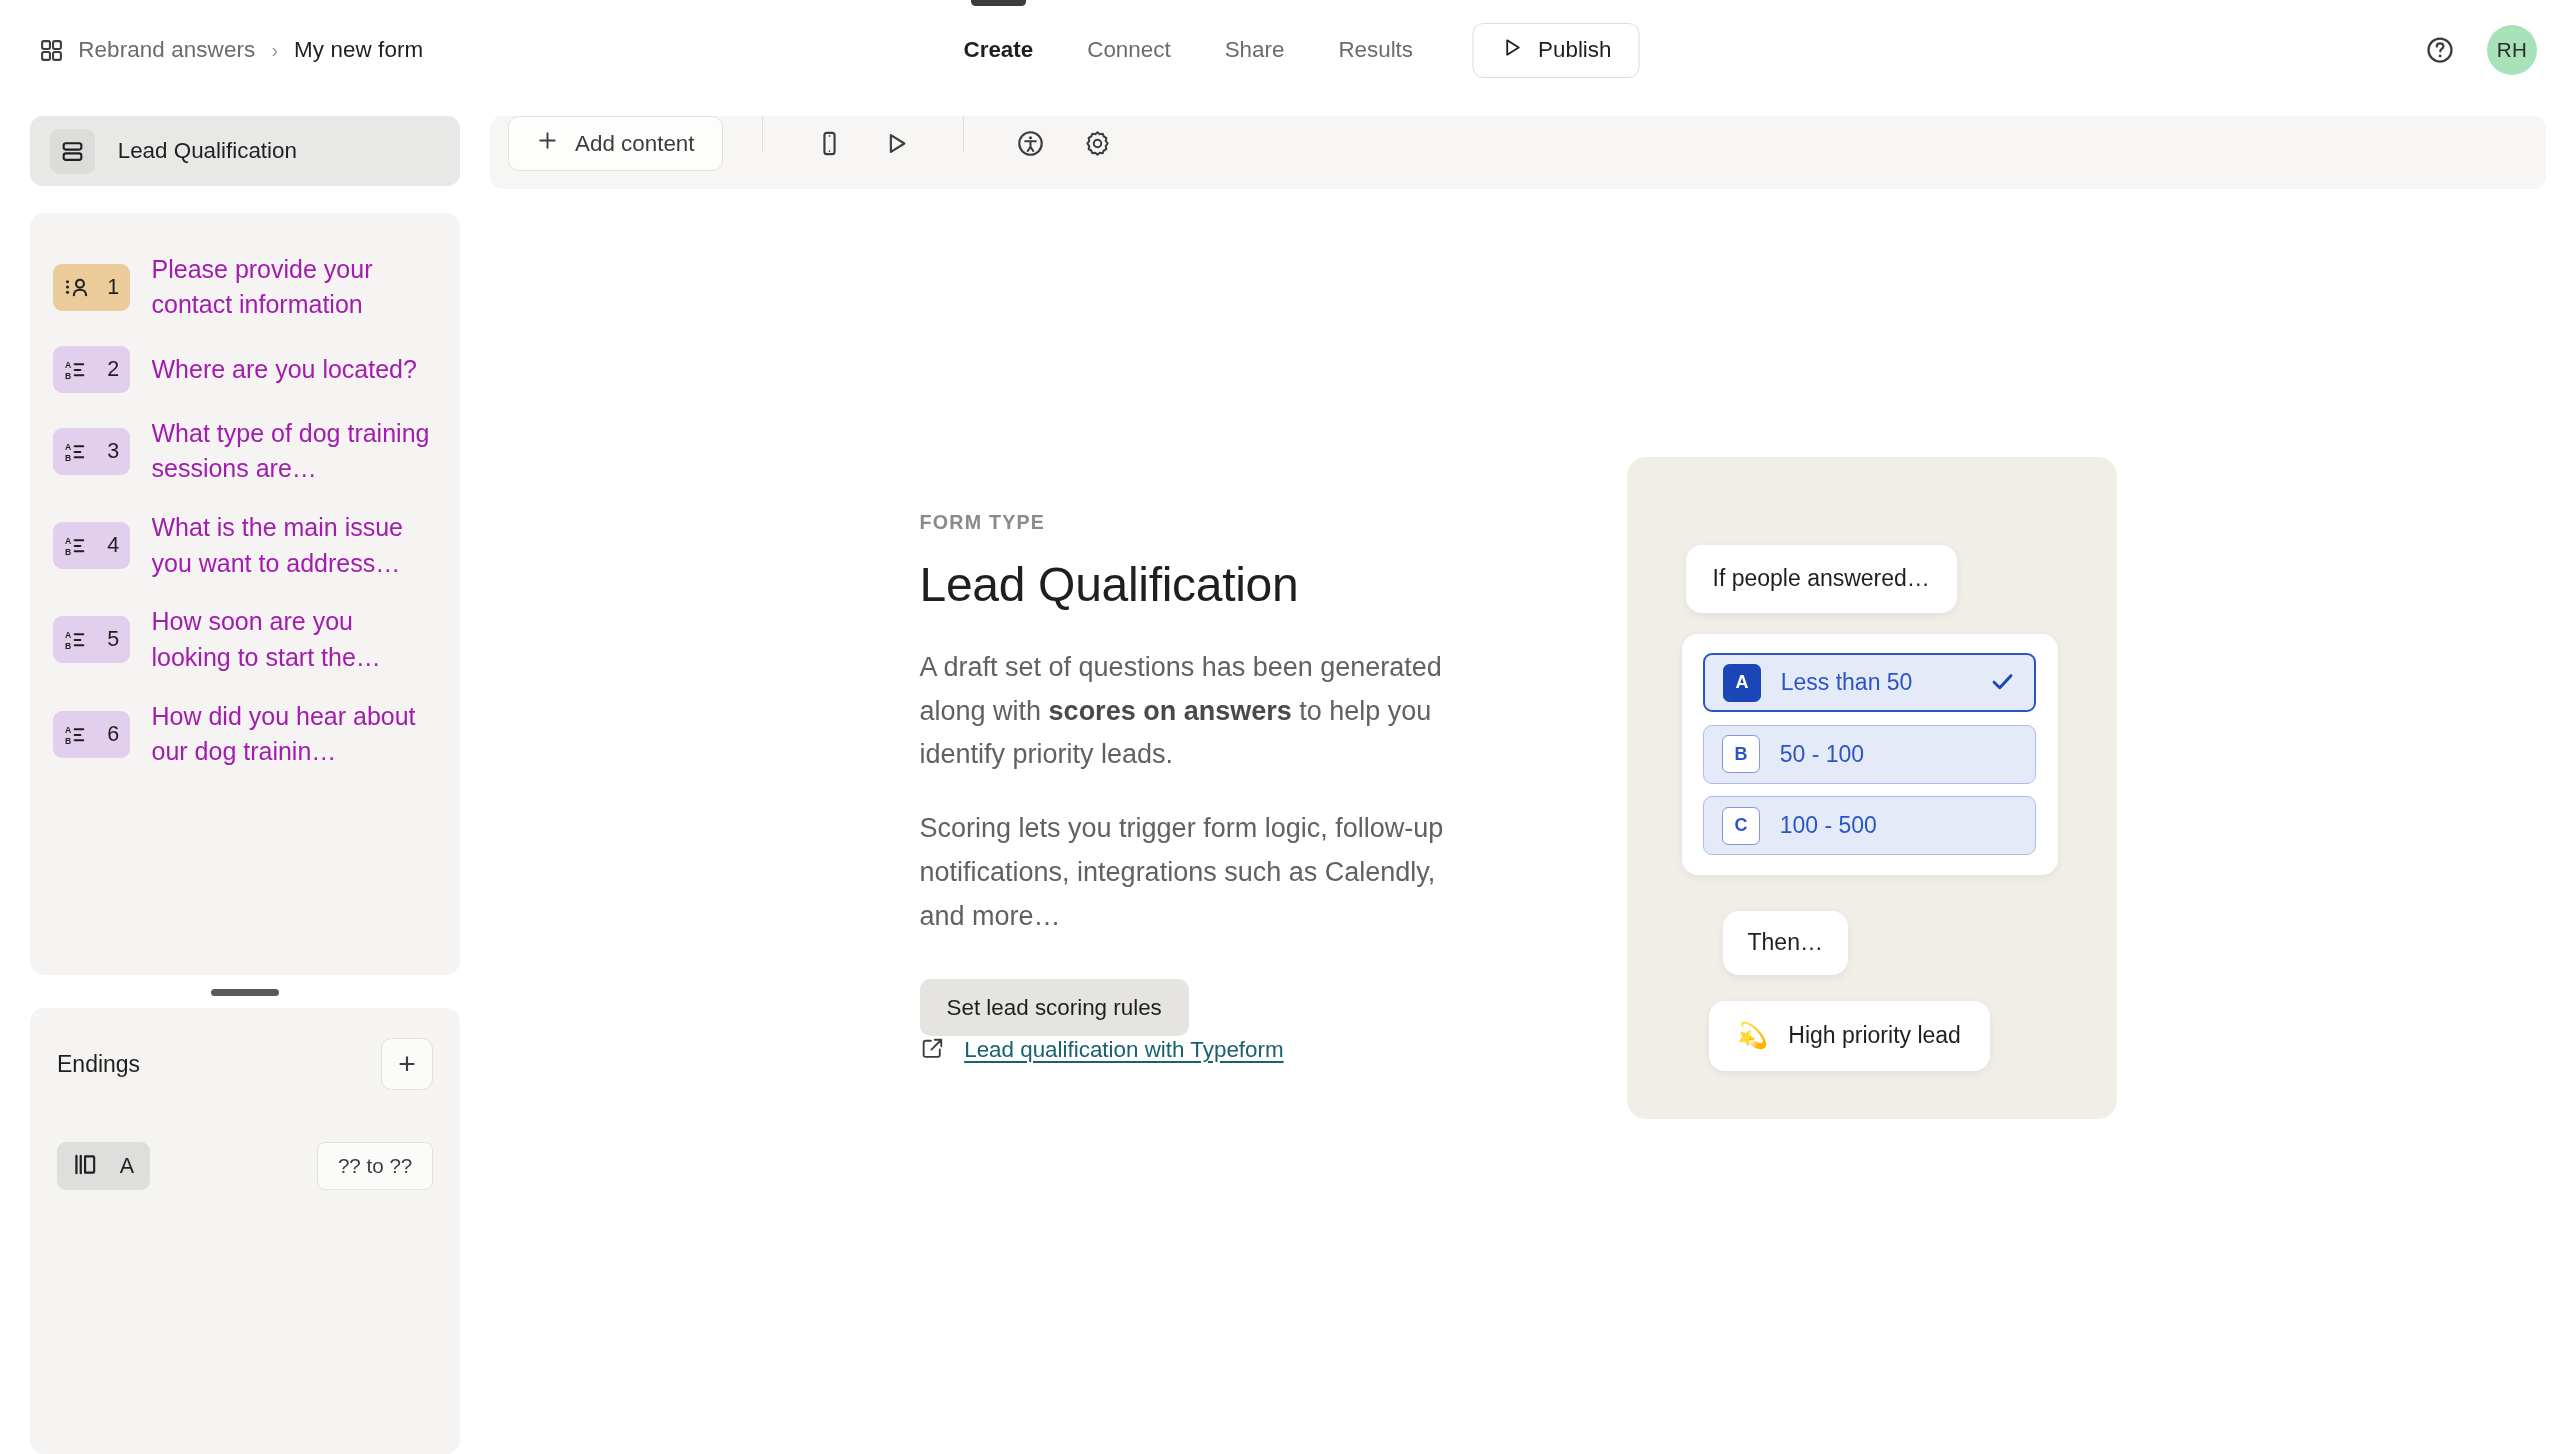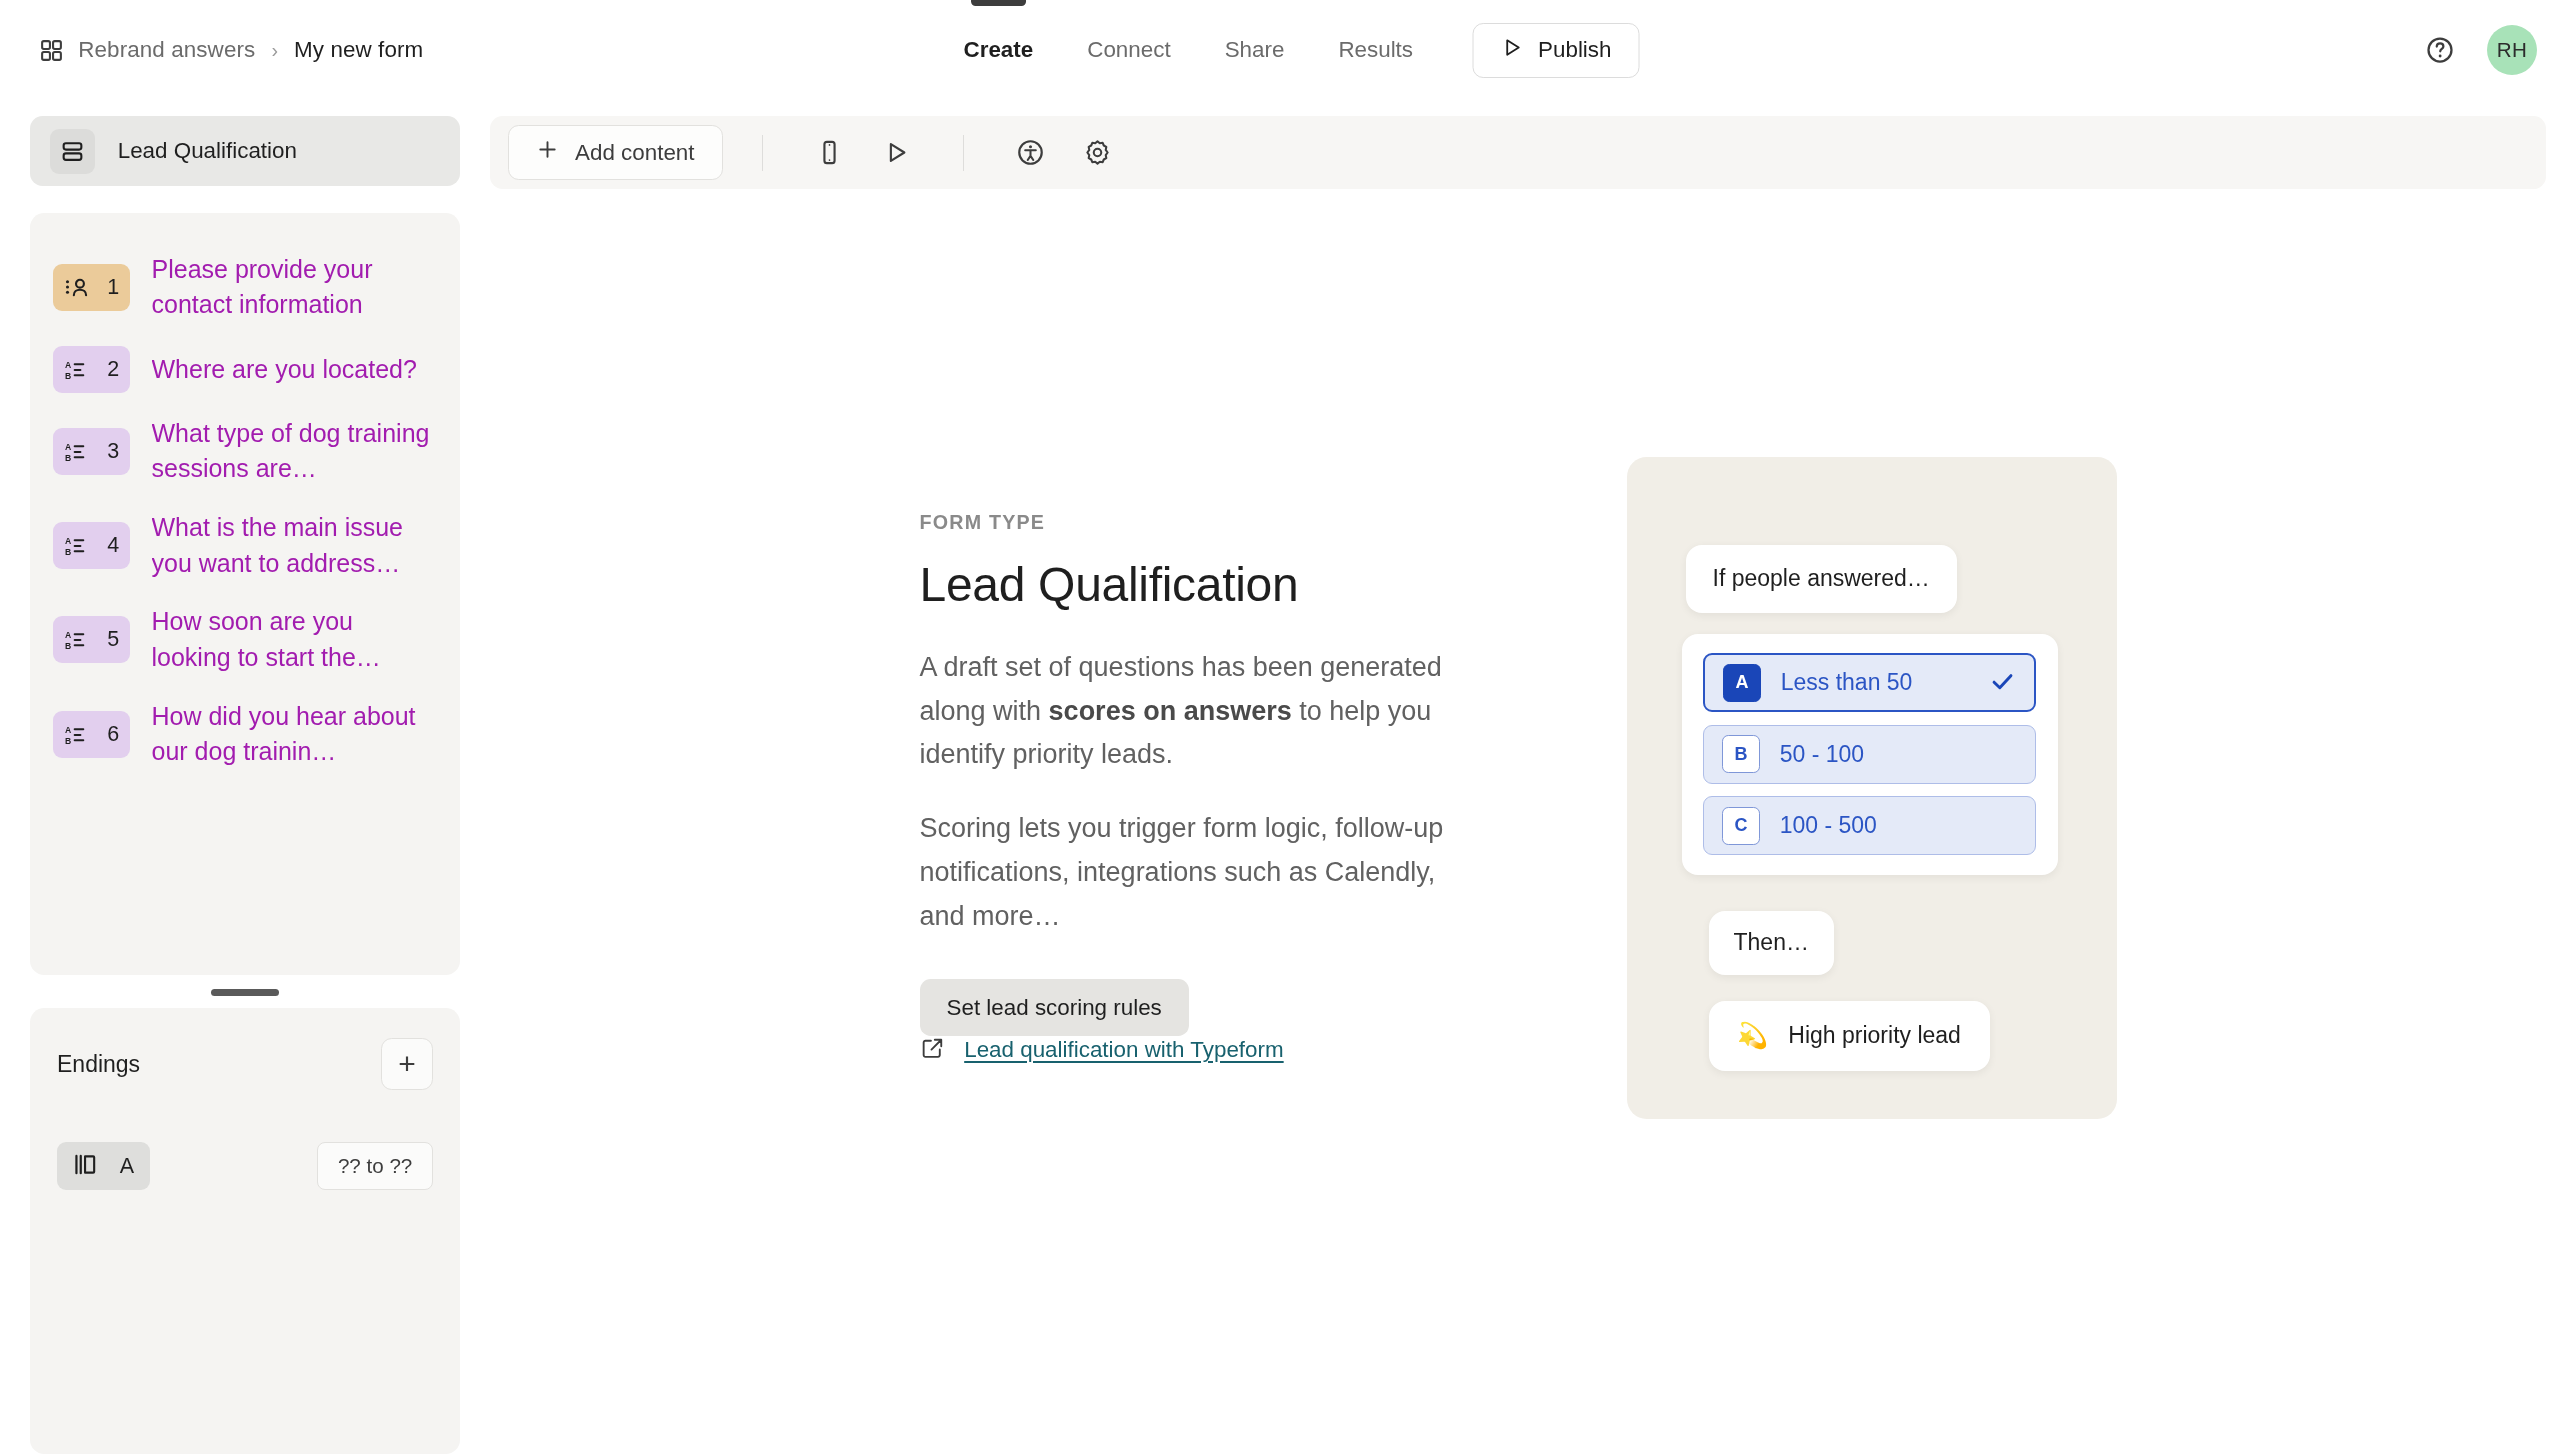--- a/index.html
+++ b/index.html
@@ -151,21 +151,21 @@
     height: 48px; padding: 0 19.7px; border-radius: 8px;
     border: 1.3px solid #e2e1de; background: #fbfbfa;
     display: flex; align-items: center;
     font-size: 20.6px; color: #3d3d3d; cursor: pointer;
   }
 
   
   .main { flex: 1; padding: 16px 30px 0 0; display: flex; flex-direction: column; }
   .toolbar {
     height: 73px; background: #f7f6f4; border-radius: 12.5px;
-    display: flex; align-items: center; gap: 12px; padding: 0 18px;
+    display: flex; gap: 12px; padding: 0 18px;
   }
   .add-content-btn {
     display: flex; align-items: center; gap: 16px;
     height: 55px; padding: 0 27px;
     border: 1.3px solid #e2e1de; border-radius: 10.7px;
     background: #fdfdfc; cursor: pointer;
     font-size: 22.4px; color: #3d3d3d;
   }
   .tb-divider { width: 1.3px; height: 36px; background: #dedddb; margin: 0 27px; }
   .tb-icon {
@@ -252,21 +252,21 @@
     display: flex; align-items: center; justify-content: center;
     flex: 0 0 auto;
   }
   .opt-row.selected .opt-key {
     background: #1a46b8; border-color: #1a46b8; color: #ffffff;
   }
   .opt-label { font-size: 23px; color: #2b55c4; }
   .opt-check { margin-left: auto; display: block; }
 
   .bubble-then {
-    left: 82px; top: 454px;
+    left: 96px; top: 454px;
     padding: 0 25px; height: 64px;
     font-size: 23px; color: #1f1f1f;
   }
   .bubble-lead {
     left: 82px; top: 544px;
     padding: 0 29px; height: 70px;
     gap: 19.7px;
     font-size: 23px; color: #1f1f1f;
   }
   .star-emoji { font-size: 25px; line-height: 1; display: block; }

